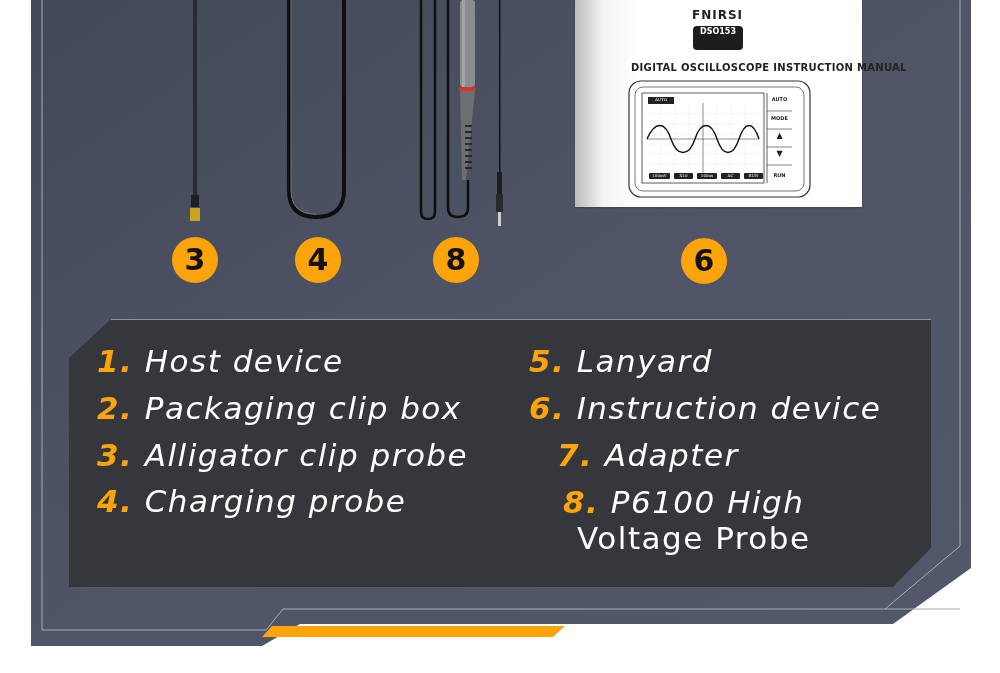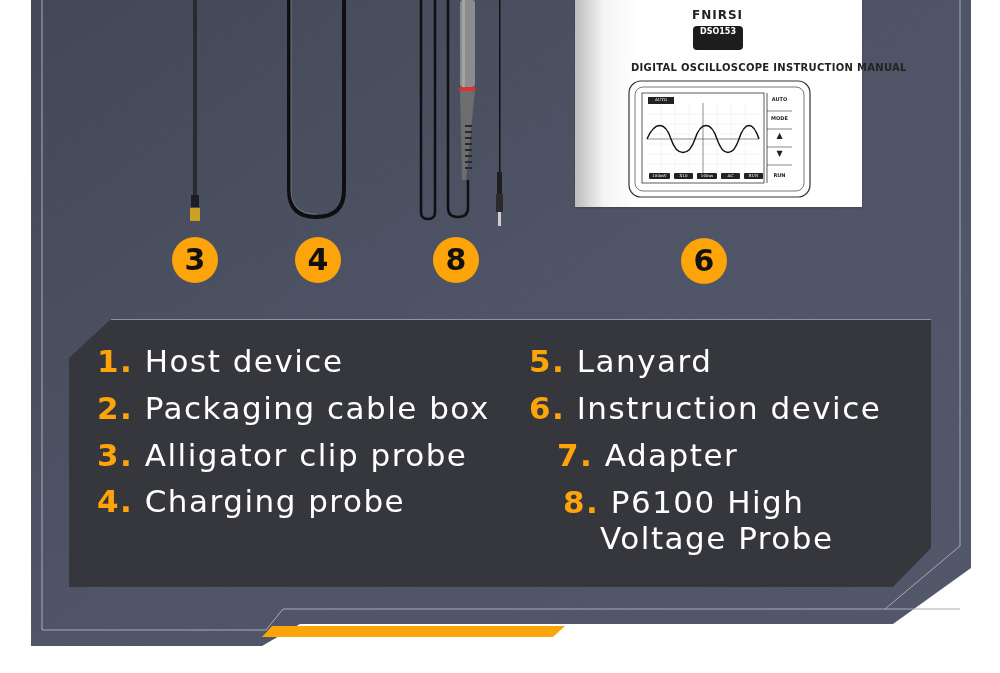--- a/index.html
+++ b/index.html
@@ -1,21 +1,21 @@
 <!DOCTYPE html>
 <html><head>
 <meta charset="utf-8">
 <style>
   html, body { margin:0; padding:0; background:#ffffff; }
   body { width:1000px; height:673px; position:relative; overflow:hidden; font-family:"Liberation Sans", "DejaVu Sans", sans-serif; }
   .stage { position:absolute; left:0; top:0; width:1000px; height:673px; }
   svg.bg { position:absolute; left:0; top:0; }
   .badge { position:absolute; width:46px; height:46px; border-radius:50%; background:#fda40b; color:#111; font-family:"DejaVu Sans", sans-serif; font-weight:bold; font-size:30px; line-height:46px; text-align:center; }
   .list { position:absolute; color:#ffffff; font-family:"DejaVu Sans", sans-serif; font-size:31px; letter-spacing:1.5px; }
-  .item { position:absolute; white-space:nowrap; }
+  .item { position:absolute; white-space:nowrap;font-style:italic; }
   .num { color:#fda40b; font-weight:bold; }
   .cont { position:absolute; white-space:nowrap; }
   .manual { position:absolute; left:575px; top:0; width:287px; height:207px; background:linear-gradient(90deg,#bcbcbc 0%,#f4f4f4 10%,#ffffff 22%,#ffffff 100%); box-shadow:0 1px 2px rgba(0,0,0,0.2); }
   .logo { position:absolute; left:117px; top:8px; font-family:"DejaVu Sans", sans-serif; font-size:12px; letter-spacing:1px; color:#222; font-weight:bold; }
   .model { position:absolute; left:118px; top:26px; width:50px; height:24px; border-radius:4px; background:#1d1d1d; color:#fff; font-size:8px; font-weight:bold; text-align:center; line-height:12px; font-family:"DejaVu Sans", sans-serif; }
   .mtitle { position:absolute; left:48px; top:62px; font-size:10px; font-weight:bold; color:#222; letter-spacing:0.3px; font-family:"DejaVu Sans", sans-serif; white-space:nowrap;margin-left:8px; }
   .device { position:absolute; left:52px; top:77px; width:185px; height:125px; }
   .sbtn { position:absolute; left:193px; width:23px; font-size:5px; color:#222; text-align:center; font-weight:bold; font-family:"DejaVu Sans", sans-serif; }
   .tag { position:absolute; height:6px; background:#222; color:#fff; font-size:4px; line-height:6px; text-align:center; font-family:"DejaVu Serif", serif; border-radius:1px; }
 </style>
@@ -123,23 +123,23 @@
     <div class="tag" style="left:169px;top:173px;width:19px;">RUN</div>
   </div>
 
   <div class="badge" style="left:172px;top:237px;">3</div>
   <div class="badge" style="left:295px;top:237px;">4</div>
   <div class="badge" style="left:433px;top:237px;">8</div>
   <div class="badge" style="left:681px;top:238px;">6</div>
 
   <div class="list" style="left:0;top:0;">
     <div class="item" style="left:97px;top:343px;"><span class="num">1.</span> <span>Host device</span></div>
-    <div class="item" style="left:97px;top:390px;"><span class="num">2.</span> <span>Packaging cable box</span></div>
+    <div class="item" style="left:97px;top:390px;"><span class="num">2.</span> <span>Packaging clip box</span></div>
     <div class="item" style="left:97px;top:437px;"><span class="num">3.</span> <span>Alligator clip probe</span></div>
     <div class="item" style="left:97px;top:483px;"><span class="num">4.</span> <span>Charging probe</span></div>
 
     <div class="item" style="left:529px;top:343px;text-align:right;"><span class="num">5.</span> <span>Lanyard</span></div>
     <div class="item" style="left:529px;top:390px;"><span class="num">6.</span> <span>Instruction device</span></div>
     <div class="item" style="left:529px;top:437px;margin-left:28px;"><span class="num">7.</span> <span>Adapter</span></div>
     <div class="item" style="left:529px;top:484px;margin-left:34px;"><span class="num">8.</span> <span>P6100 High</span></div>
-    <div class="cont" style="left:600px;top:520px;">Voltage Probe</div>
+    <div class="cont" style="left:577px;top:520px;">Voltage Probe</div>
   </div>
 </div>
 
 </body></html>

